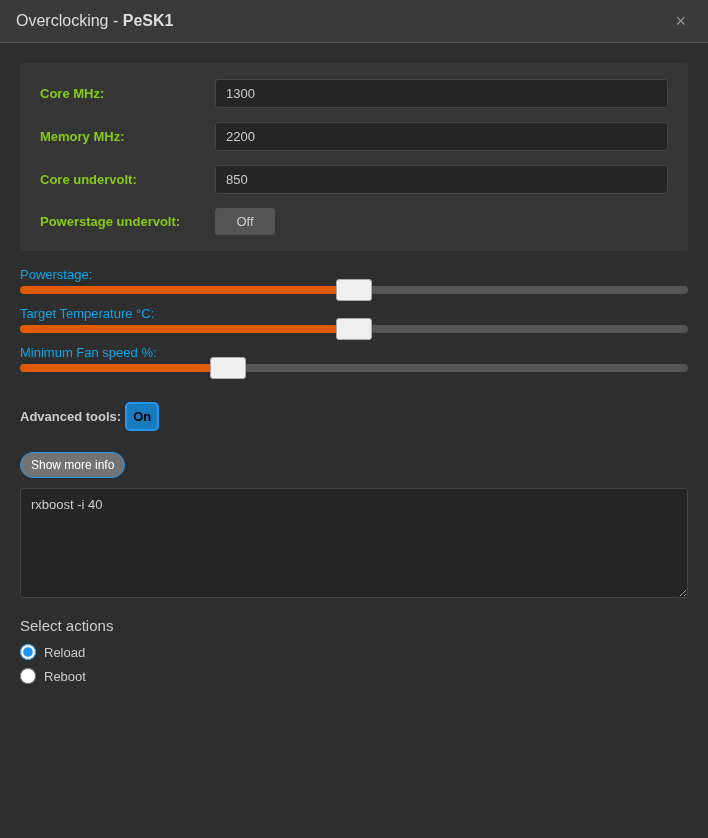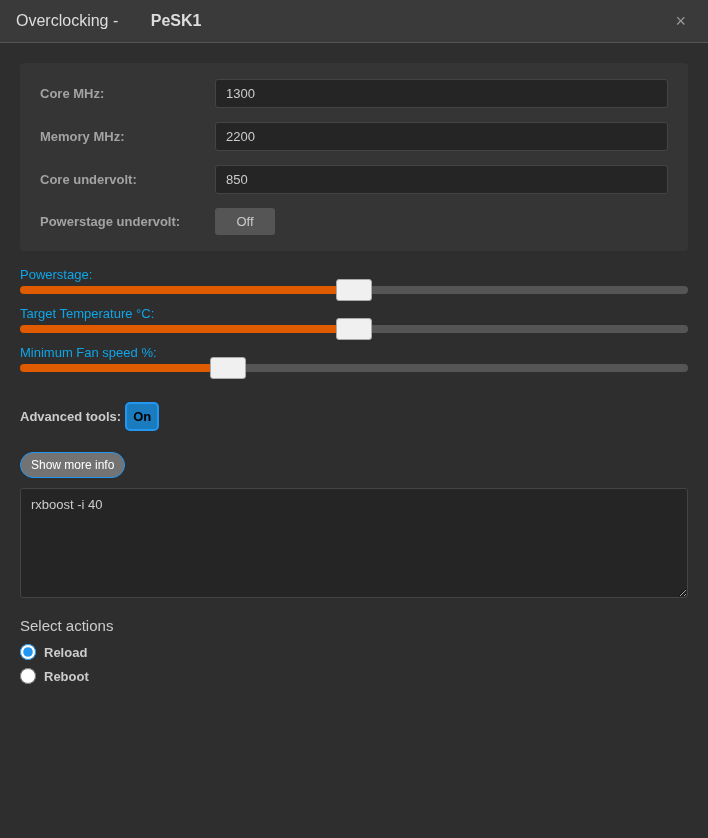--- a/index.html
+++ b/index.html
@@ -36,21 +36,20 @@
       flex-shrink: 0;
     }
 
     .title-text {
       font-size: 16px;
       color: #ddd;
     }
 
     .title-text strong {
       font-weight: bold;
-      margin-left: 28px;
     }
 
     .close-btn {
       background: none;
       border: none;
       color: #999;
       font-size: 18px;
       cursor: pointer;
       padding: 2px 6px;
       line-height: 1;
@@ -74,21 +73,21 @@
       align-items: center;
       margin-bottom: 14px;
     }
 
     .form-row:last-child {
       margin-bottom: 0;
     }
 
     .form-label {
       font-weight: bold;
-      color: #a3a3a3;
+      color: #84cc16;
       width: 175px;
       flex-shrink: 0;
       font-size: 13px;
     }
 
     .form-input {
       flex: 1;
       background: #252525;
       border: 1px solid #444;
       border-radius: 3px;
@@ -245,21 +244,21 @@
     .radio-row input[type="radio"] {
       accent-color: #2196f3;
       width: 16px;
       height: 16px;
       cursor: pointer;
     }
 
     .radio-label {
       font-size: 13px;
       color: #ccc;
-      font-weight: bold;
+      font-weight: normal;
       cursor: pointer;
     }
   </style>
 </head>
 <body>
 
 <div class="window">
 
   <div class="title-bar">
     <span class="title-text">

